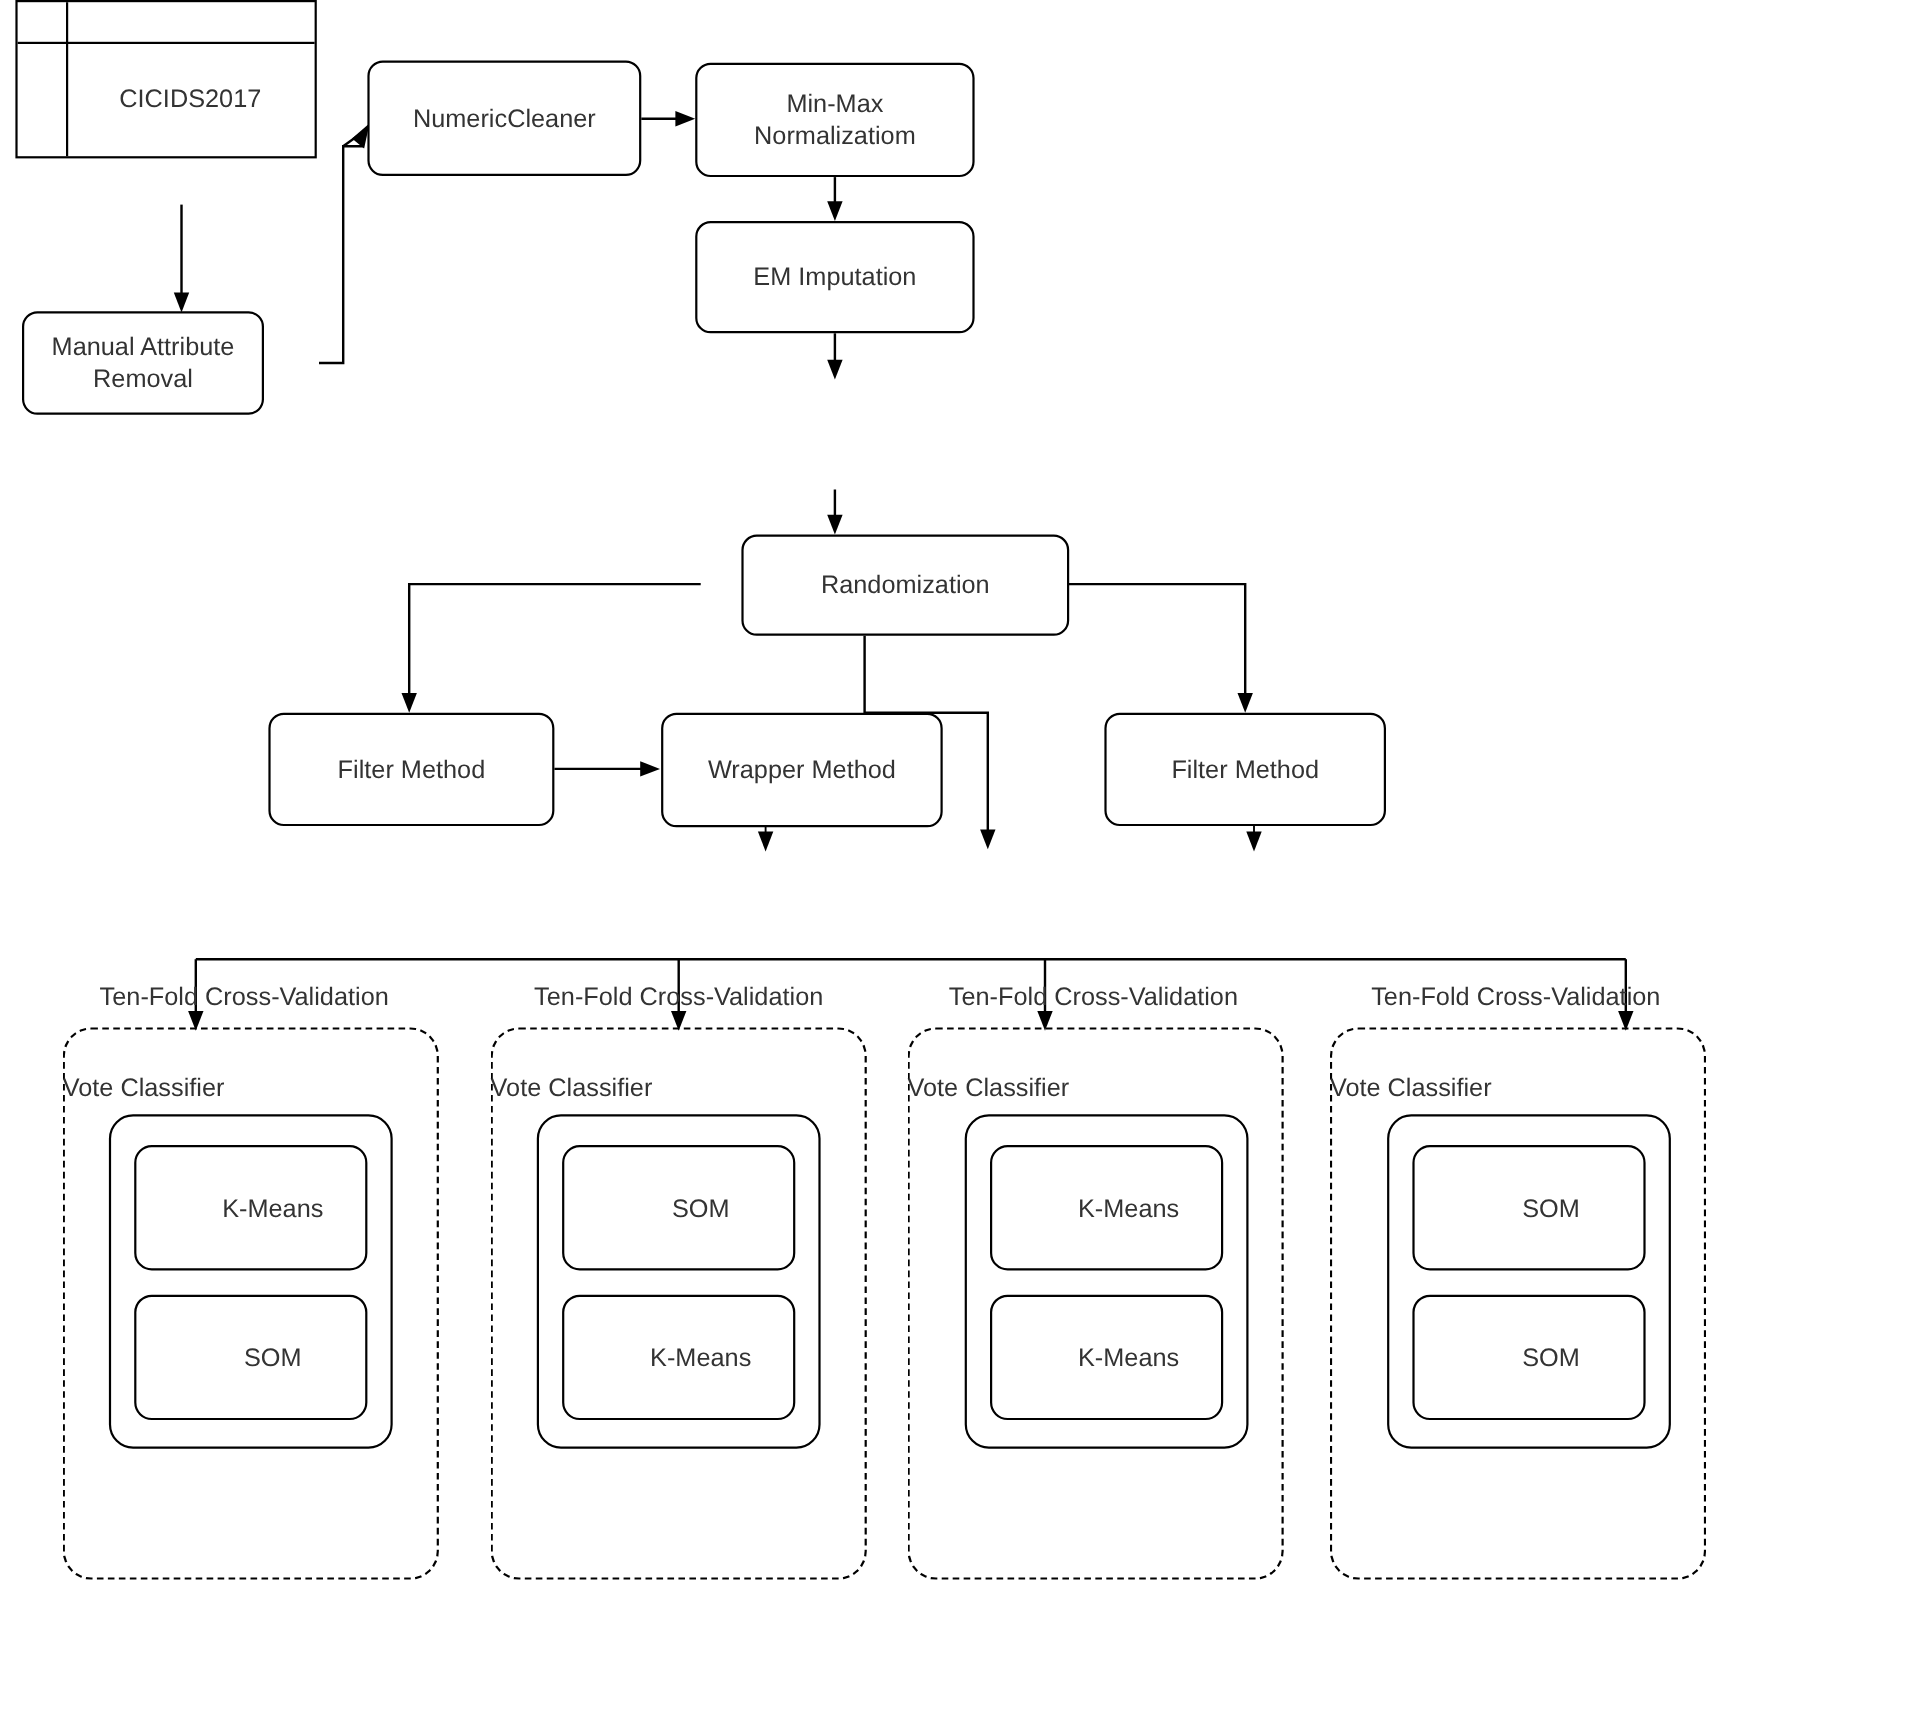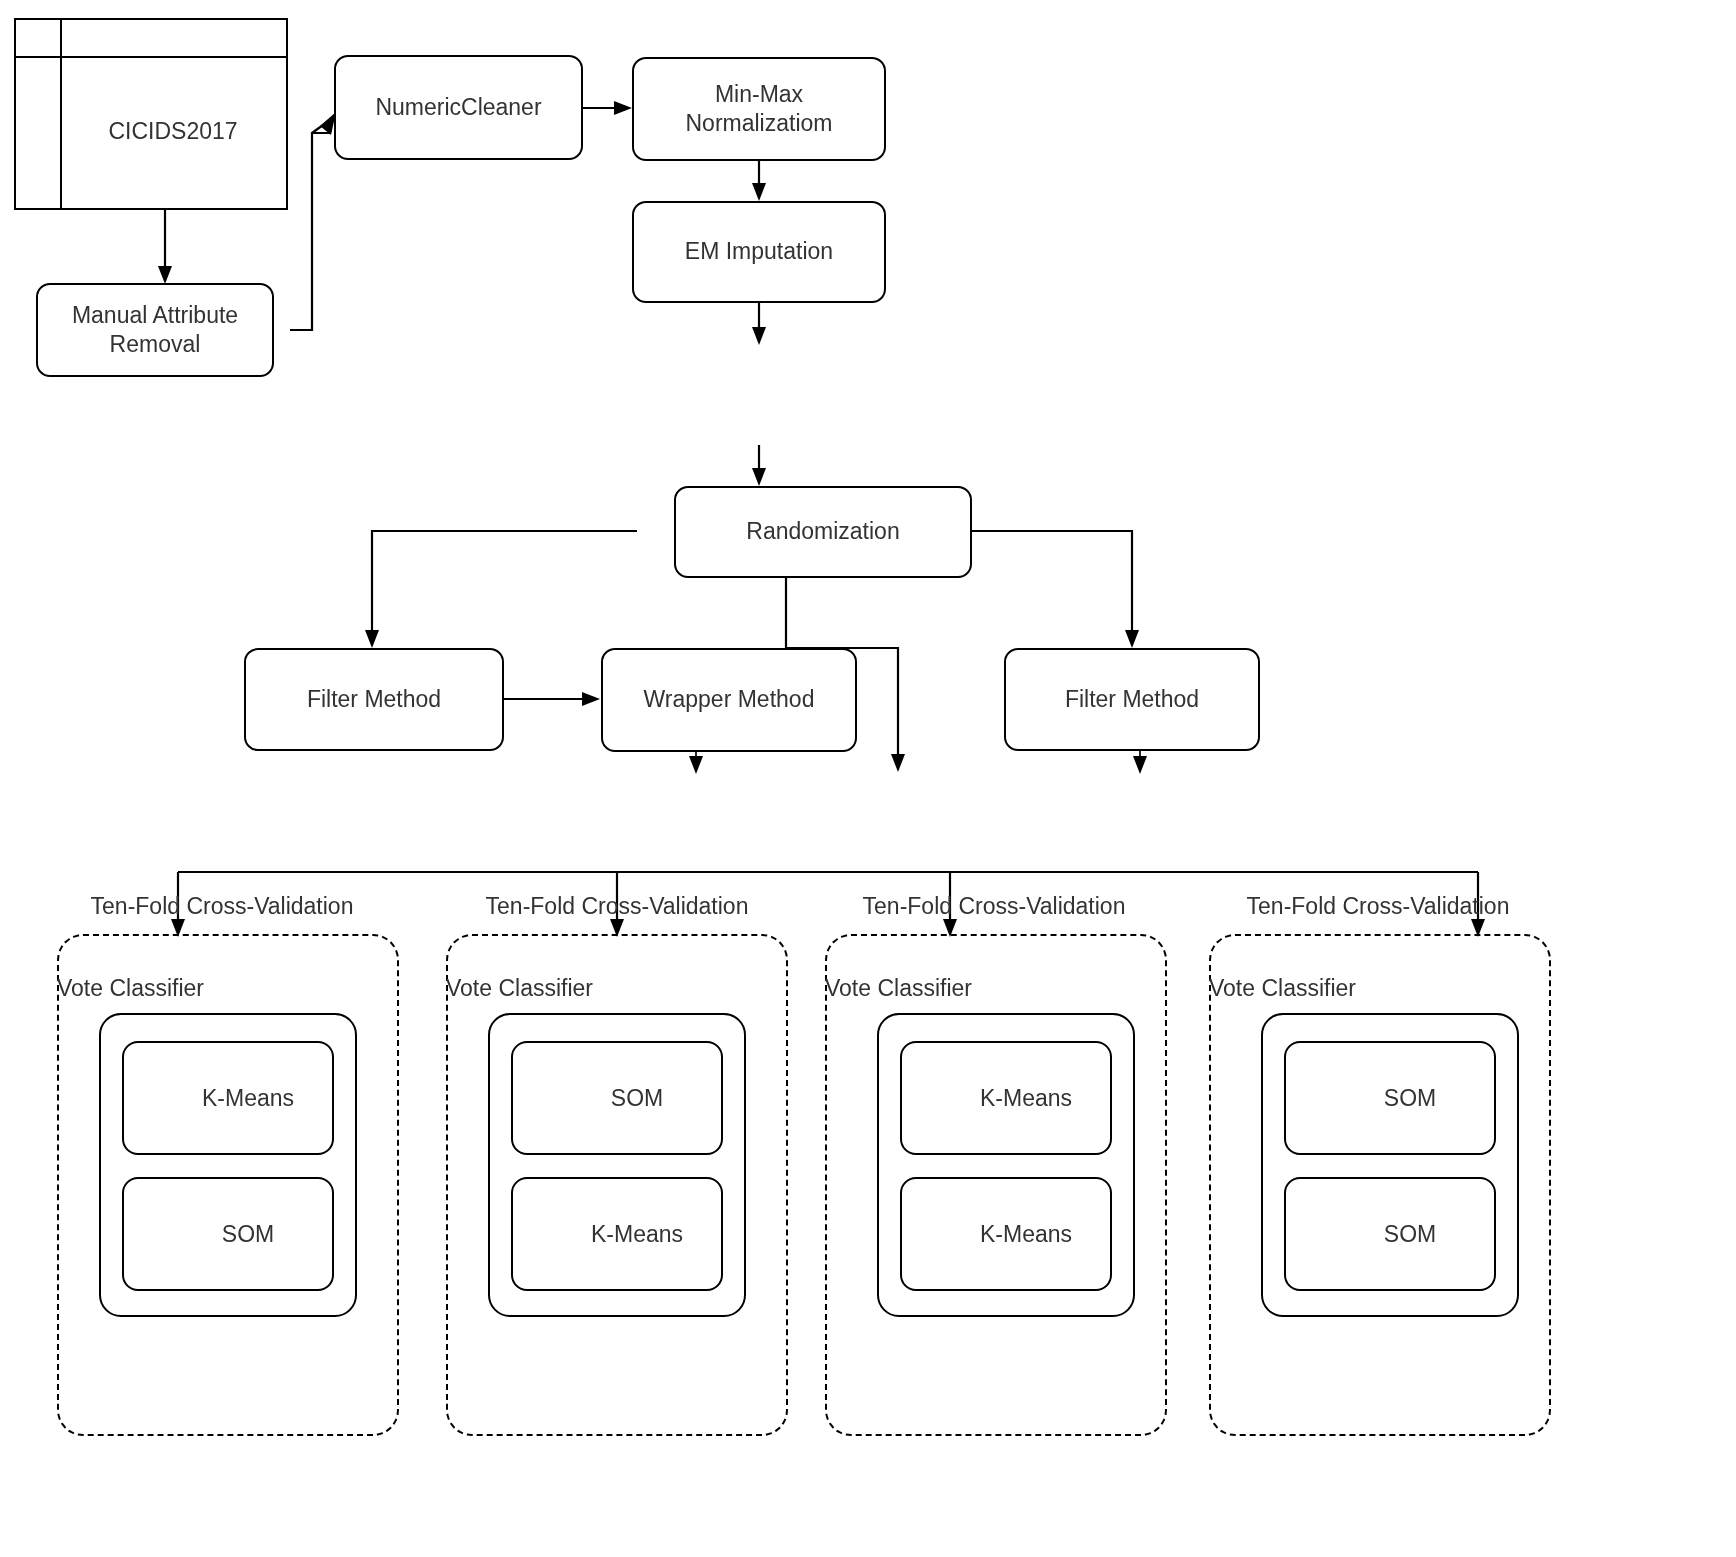--- a/index.html
+++ b/index.html
@@ -211,27 +211,27 @@
       <path class="edge" d="M 950 872 L 950 925"></path>
       <polygon class="arrowhead" points="950,937 943,919 957,919"></polygon>
     </g>
 
     <g>
       <path class="edge" d="M 1478 872 L 1478 925"></path>
       <polygon class="arrowhead" points="1478,937 1471,919 1485,919"></polygon>
     </g>
   </svg>
 
-  <div class="node table-node" style="left:14px; top:18px; width:274px; height:192px;">
+  <div class="node table-node" style="left:14px; top:0; width:274px; height:144px;">
     <div class="t-head"></div>
     <div class="t-col"></div>
     <div class="t-label">CICIDS2017</div>
   </div>
 
-  <div class="node rounded" style="left:36px; top:283px; width:238px; height:94px; flex-direction:column;">
+  <div class="node rounded" style="left:20px; top:283px; width:220px; height:94px; flex-direction:column;">
     <span>Manual Attribute</span>
     <span>Removal</span>
   </div>
 
   <div class="node rounded" style="left:334px; top:55px; width:249px; height:105px;">
     <span>NumericCleaner</span>
   </div>
 
   <div class="node rounded" style="left:632px; top:57px; width:254px; height:104px; flex-direction:column;">
     <span>Min-Max</span>

